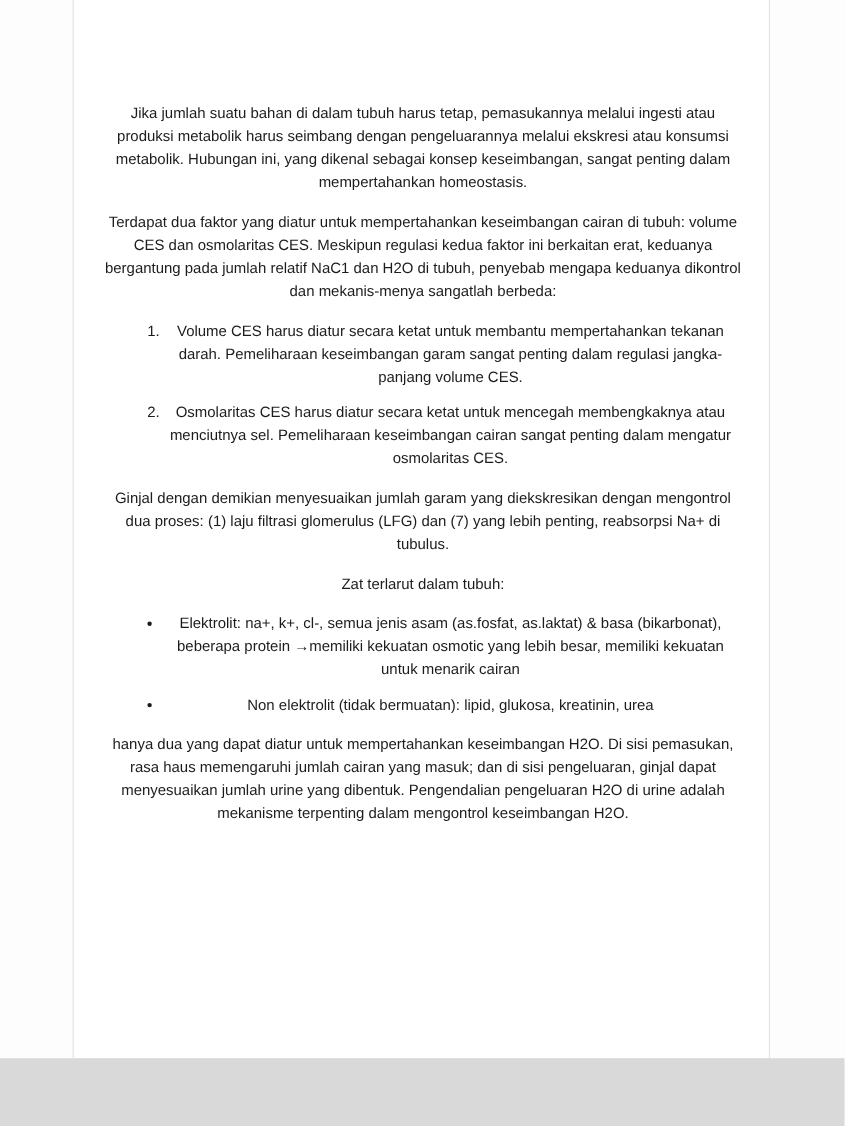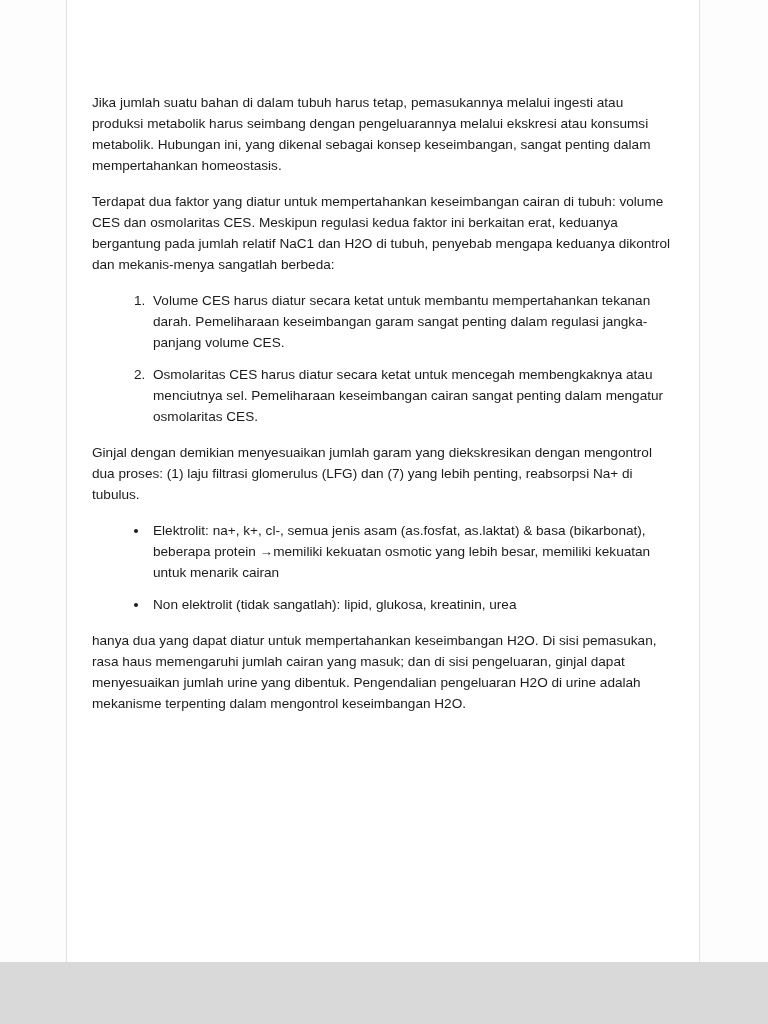--- a/index.html
+++ b/index.html
@@ -10,20 +10,21 @@
     height: 1024px;
     background: #f4f4f4;
     font-family: "Liberation Sans", sans-serif;
   }
   .viewer {
     position: relative;
     width: 768px;
     height: 1024px;
     background: #fdfdfd;
     overflow: hidden;
+    text-align: center;
   }
   .page {
     position: absolute;
     left: 66px;
     top: 0;
     width: 634px;
     height: 962px;
     background: #ffffff;
     border-left: 1px solid #e2e2e2;
     border-right: 1px solid #e2e2e2;
@@ -90,24 +91,25 @@
 
     <p class="doc-text">Terdapat dua faktor yang diatur untuk mempertahankan keseimbangan cairan di tubuh: volume CES dan osmolaritas CES. Meskipun regulasi kedua faktor ini berkaitan erat, keduanya bergantung pada jumlah relatif NaC1 dan H2O di tubuh, penyebab mengapa keduanya dikontrol dan mekanis-menya sangatlah berbeda:</p>
 
     <ol class="doc-list doc-text">
       <li>Volume CES harus diatur secara ketat untuk membantu mempertahankan tekanan darah. Pemeliharaan keseimbangan garam sangat penting dalam regulasi jangka-panjang volume CES.</li>
       <li>Osmolaritas CES harus diatur secara ketat untuk mencegah membengkaknya atau menciutnya sel. Pemeliharaan keseimbangan cairan sangat penting dalam mengatur osmolaritas CES.</li>
     </ol>
 
     <p class="doc-text">Ginjal dengan demikian menyesuaikan jumlah garam yang diekskresikan dengan mengontrol dua proses: (1) laju filtrasi glomerulus (LFG) dan (7) yang lebih penting, reabsorpsi Na+ di tubulus.</p>
 
+    <p class="doc-text">Zat terlarut dalam tubuh:</p>
 
     <ul class="doc-list doc-text">
       <li>Elektrolit: na+, k+, cl-, semua jenis asam (as.fosfat, as.laktat) &amp; basa (bikarbonat), beberapa protein →memiliki kekuatan osmotic yang lebih besar, memiliki kekuatan untuk menarik cairan</li>
-      <li>Non elektrolit (tidak sangatlah): lipid, glukosa, kreatinin, urea</li>
+      <li>Non elektrolit (tidak bermuatan): lipid, glukosa, kreatinin, urea</li>
     </ul>
 
 
     <p class="doc-text">hanya dua yang dapat diatur untuk mempertahankan keseimbangan H2O. Di sisi pemasukan, rasa haus memengaruhi jumlah cairan yang masuk; dan di sisi pengeluaran, ginjal dapat menyesuaikan jumlah urine yang dibentuk. Pengendalian pengeluaran H2O di urine adalah mekanisme terpenting dalam mengontrol keseimbangan H2O.</p>
   </div>
 
   <div class="viewer-bottom-strip"></div>
 </div>
 
 </body></html>

